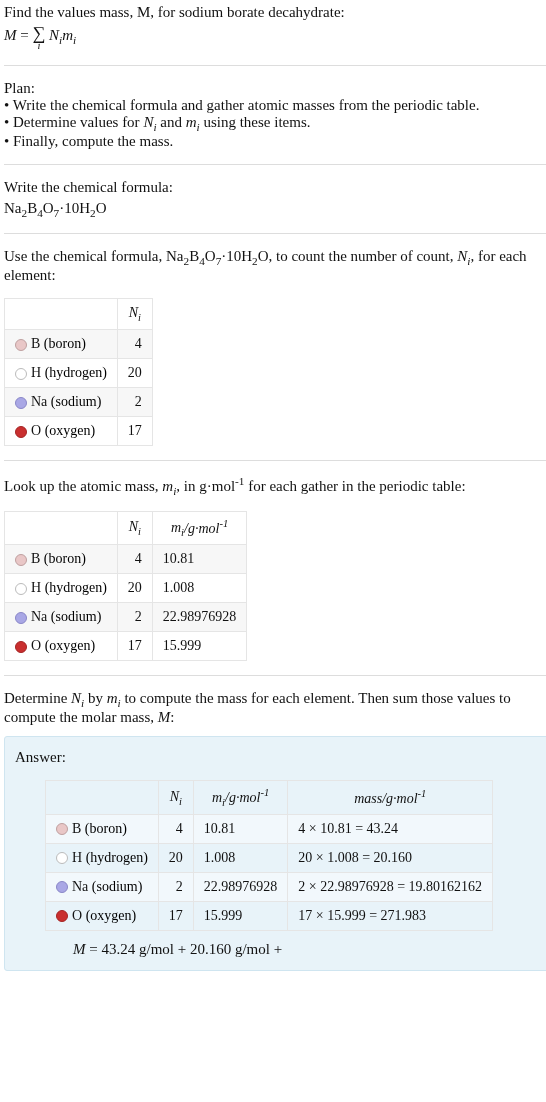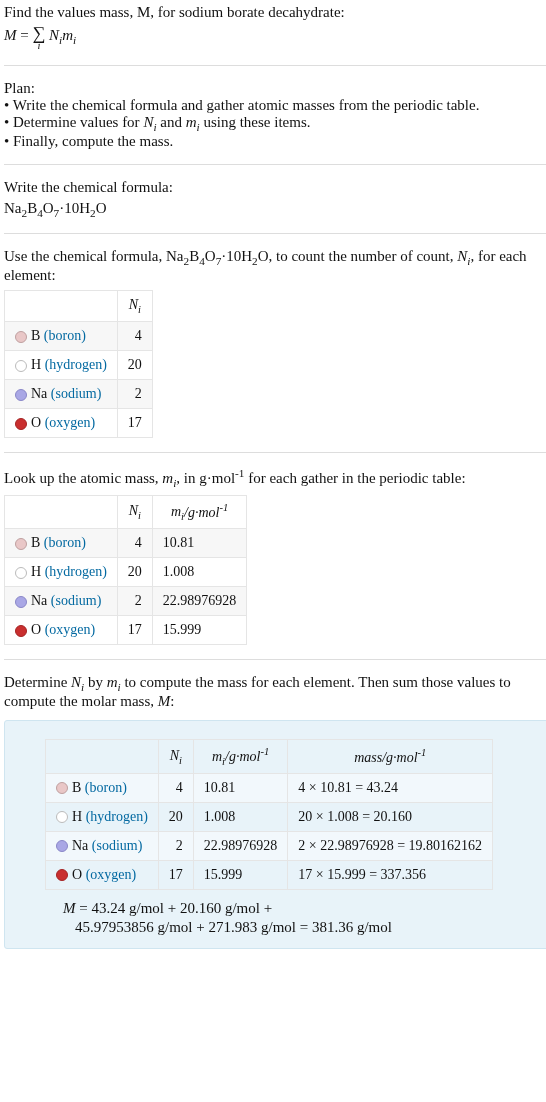--- a/index.html
+++ b/index.html
@@ -1,40 +1,40 @@
 <!DOCTYPE html>
 <html><head>
 <meta charset="utf-8">
 <style>
 body{margin:0;padding:4px;font-family:Georgia,serif;font-size:15px;color:#111;width:546px;background:#fff}
 hr{border:none;border-top:1px solid #ddd;margin:14px 0}
 .formula{font-family:Georgia,serif}
 sub{font-size:.75em;vertical-align:sub}
 sup{font-size:.75em;vertical-align:super}
-table{border-collapse:collapse;margin-top:6px}
+table{border-collapse:collapse;margin-top:14px}
 th,td{padding:6px 10px;border:1px solid #e5e5e5;font-size:14px}
 tbody tr:nth-child(odd) td{background:#f7f7f7}
 thead th{background:#fff;font-weight:normal;font-style:italic}
 .dot{display:inline-block;width:10px;height:10px;border-radius:50%;margin-right:4px;vertical-align:middle}
 .dot-b{background:#e9c7c7;border:1px solid #bfa0a0}
 .dot-h{background:#fff;border:1px solid #bbb}
 .dot-na{background:#a9a7e5;border:1px solid #8a87c8}
 .dot-o{background:#c92f2f;border:1px solid #a52424}
-.grey{color:#0369a1}
+.grey{color:#000000}
 .num{text-align:right}
 .answer{background:#e8f3f9;border:1px solid #cfe5f0;border-radius:3px;padding:12px 10px;margin-top:10px}
 .answer table thead th{background:#e8f3f9}
 .answer table tbody tr:nth-child(odd) td{background:#f2f8fc}
 .answer table tbody tr:nth-child(even) td{background:#e8f3f9}
 .mi{font-style:italic}
 .sum-sym{font-size:1.2em}
 .under{font-size:.7em;display:block;text-align:center;margin-top:-4px}
 .sum-wrap{display:inline-block;vertical-align:middle;text-align:center}
 .indent{margin-left:30px}
-.eq{display:inline-block;margin-top:10px;margin-left:18px}
+.eq{display:inline-block;margin-top:10px;margin-left:28px}
 </style>
 </head>
 <body>
 
 <div>
   <span>Find the values mass, M, for sodium borate decahydrate:</span>
 </div>
 <div style="margin-top:2px">
   <span class="mi">M</span> = 
   <span class="sum-wrap"><span class="sum-sym">∑</span><span class="under mi">i</span></span>
@@ -128,20 +128,21 @@
 </tbody>
 </table>
 
 <hr>
 
 <div>
   <span>Determine </span><span class="mi">N<sub>i</sub></span><span> by </span><span class="mi">m<sub>i</sub></span><span> to compute the mass for each element. Then sum those values to compute the molar mass, </span><span class="mi">M</span><span>:</span>
 </div>
 
 <div class="answer">
+  <div>Answer:</div>
   <div class="indent">
   <table>
   <thead>
     <tr>
             <th></th>
             <th><span class="mi">N<sub>i</sub></span></th>
             <th><span class="mi">m<sub>i</sub></span>/g·mol<sup>-1</sup></th>
             <th>mass/g·mol<sup>-1</sup></th>
           </tr>
   </thead>
@@ -161,20 +162,19 @@
     <tr>
             <td><span class="dot dot-na"></span><span>Na</span> <span class="grey">(sodium)</span></td>
             <td class="num">2</td>
             <td>22.98976928</td>
             <td>2 × 22.98976928 = 19.80162162</td>
           </tr>
     <tr>
             <td><span class="dot dot-o"></span><span>O</span> <span class="grey">(oxygen)</span></td>
             <td class="num">17</td>
             <td>15.999</td>
-            <td>17 × 15.999 = 337.356</td>
+            <td>17 × 15.999 = 271.983</td>
           </tr>
   </tbody>
   </table>
   <div class="eq"><span class="mi">M</span> = 43.24 g/mol + 20.160 g/mol +</div><br>
-  <div class="eq" style="margin-left:30px;margin-top:2px">45.97953856 g/mol + 271.983 g/mol = 381.36 g/mol</div>
   </div>
 </div>
 
 </body></html>

